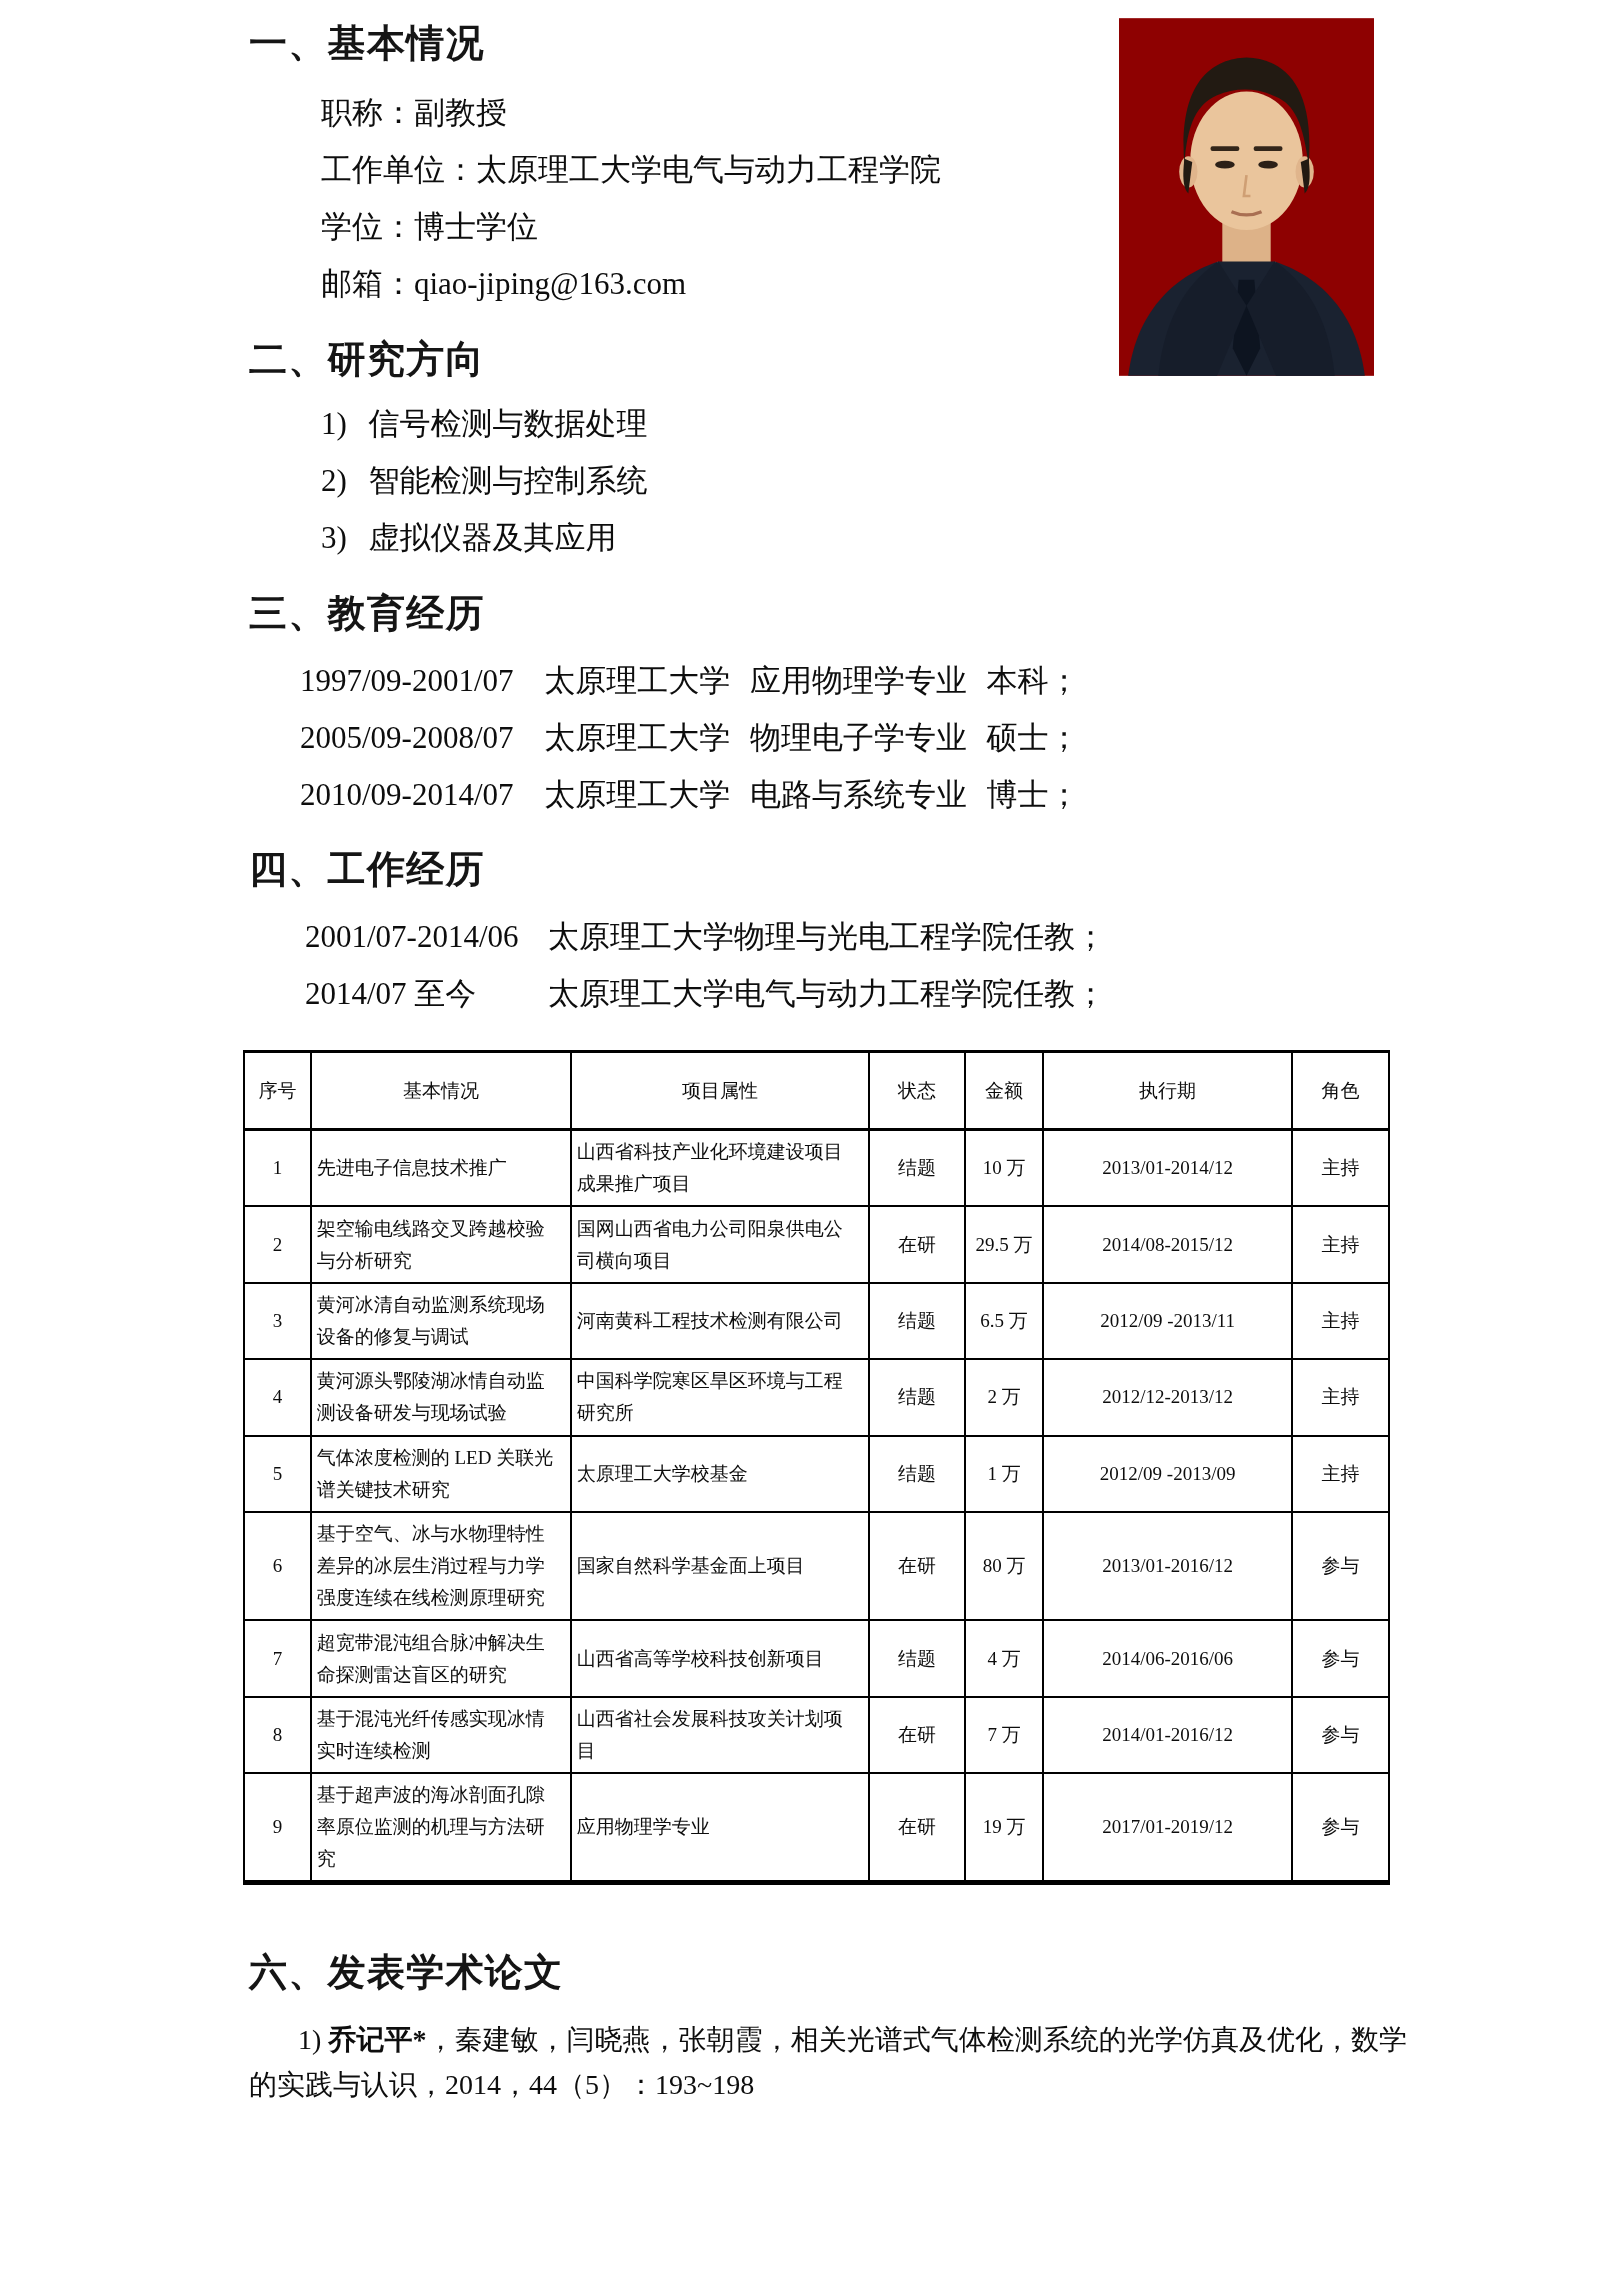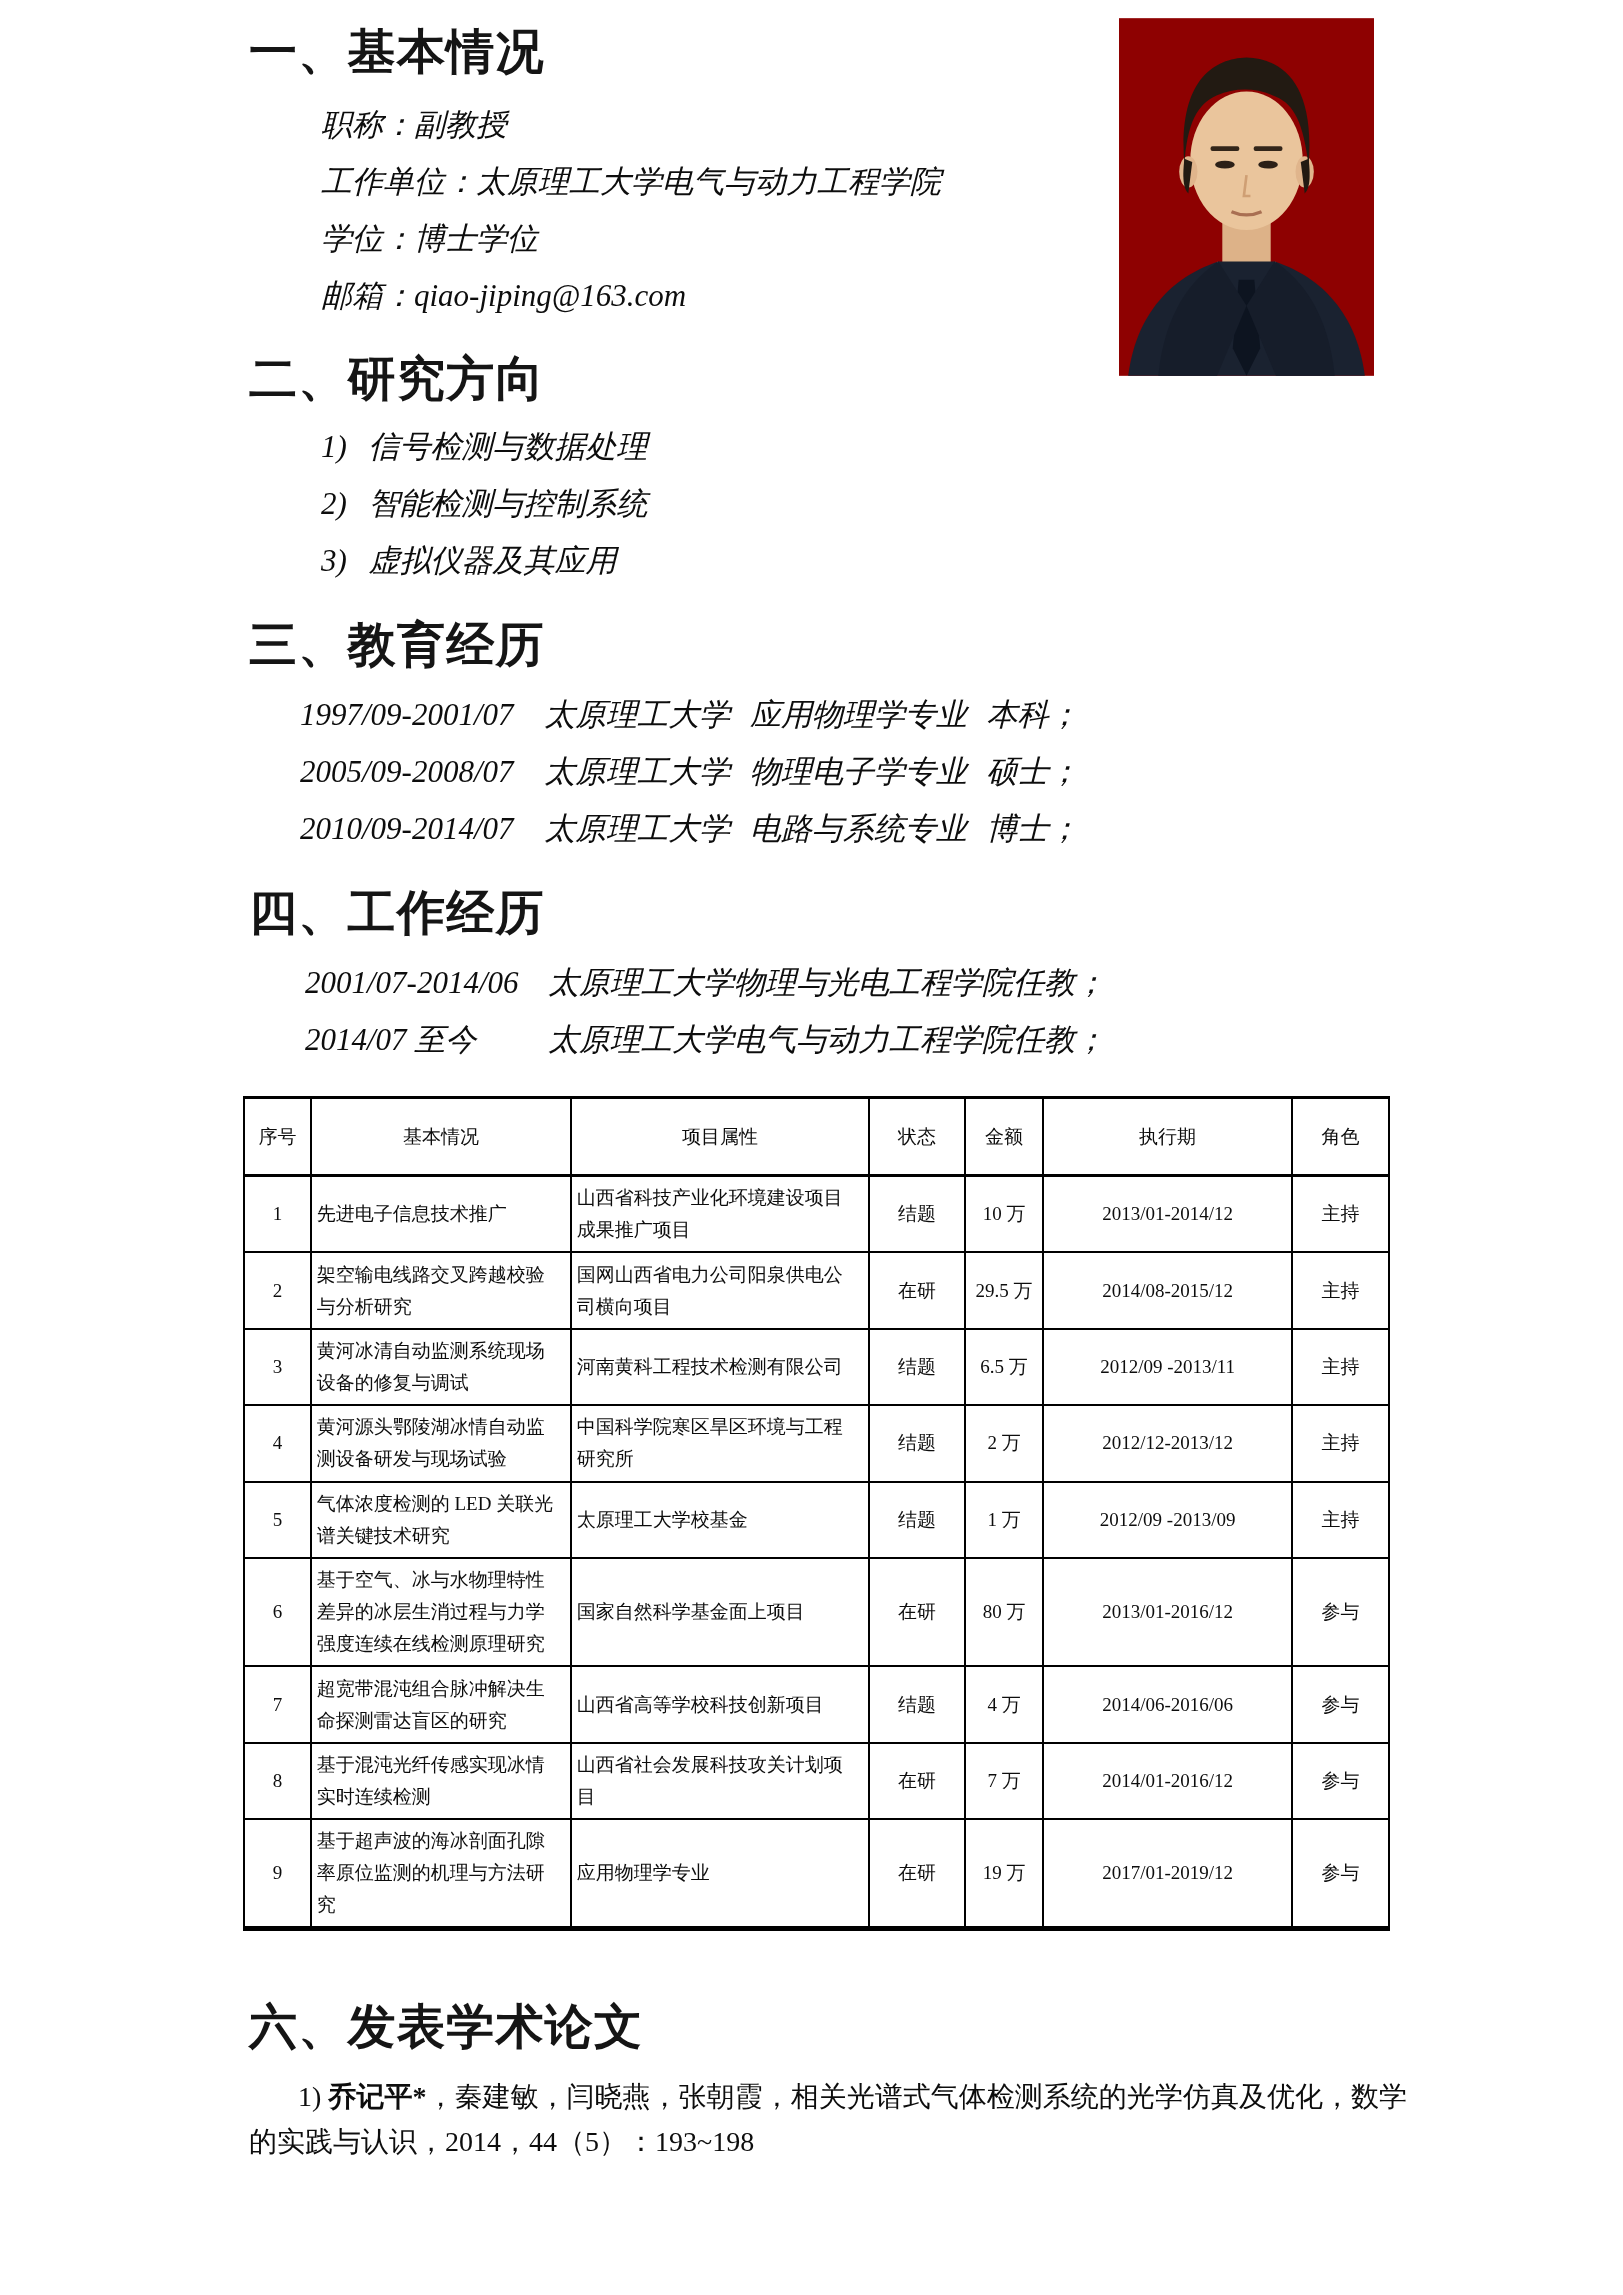--- a/index.html
+++ b/index.html
@@ -7,33 +7,33 @@
     position:relative;
     width:1623px;height:2295px;
     background:#ffffff;
     overflow:hidden;
     box-sizing:border-box;
     padding:23.6px 0 0 249px;
     font-family:"Liberation Serif","DejaVu Serif",serif;
     color:#0d0d0d;
   }
   h2{
-    font-family:Liberation Serif, serif;
-    font-size:48px;font-weight:700;letter-spacing:1.3px;
+    font-family:Liberation Mono, monospace;
+    font-size:38px;font-weight:700;letter-spacing:1.3px;
     margin:0;line-height:1.15;color:#151515;
   }
   
   .photo{
     position:absolute;left:1119px;top:18.3px;width:255px;height:358px;
     margin:0;padding:0;
   }
   .photo svg{display:block;width:100%;height:100%;}
   
   .basic-items{margin-top:17px;padding-left:72px;}
-  .line{font-size:31px;line-height:57px;margin:0;white-space:nowrap;font-style:italic;}
+  .line{font-size:31px;line-height:57px;margin:0;white-space:nowrap;}
   
   .sec{margin-top:27.5px;}
   .research-items{margin-top:11.8px;padding-left:72px;}
   .research-items .num{display:inline-block;min-width:33px;margin-right:14.4px;}
   
   .edu-items{margin-top:14.4px;padding-left:51px;}
   .edu-period{display:inline-block;min-width:226px;}
   .edu-school{display:inline-block;margin-left:18.3px;}
   .edu-major{display:inline-block;margin-left:19.6px;}
   .edu-degree{display:inline-block;margin-left:19.6px;}

